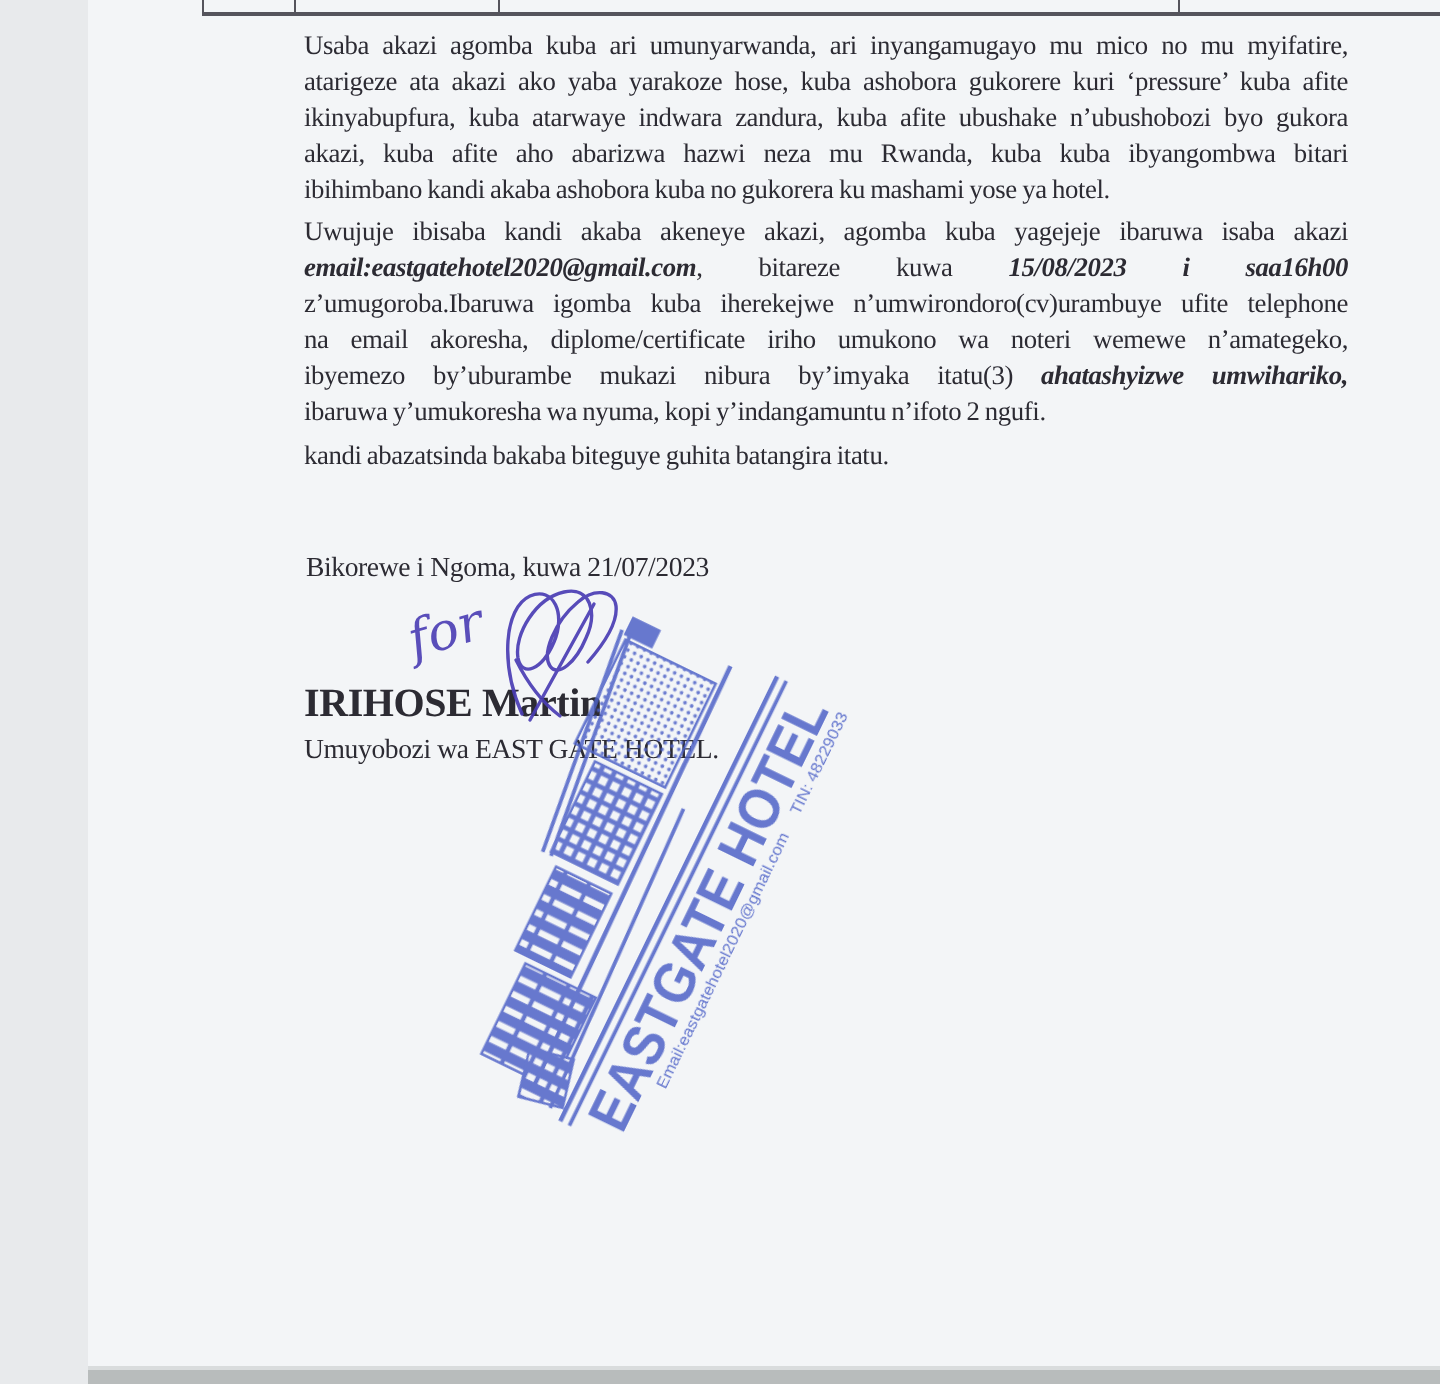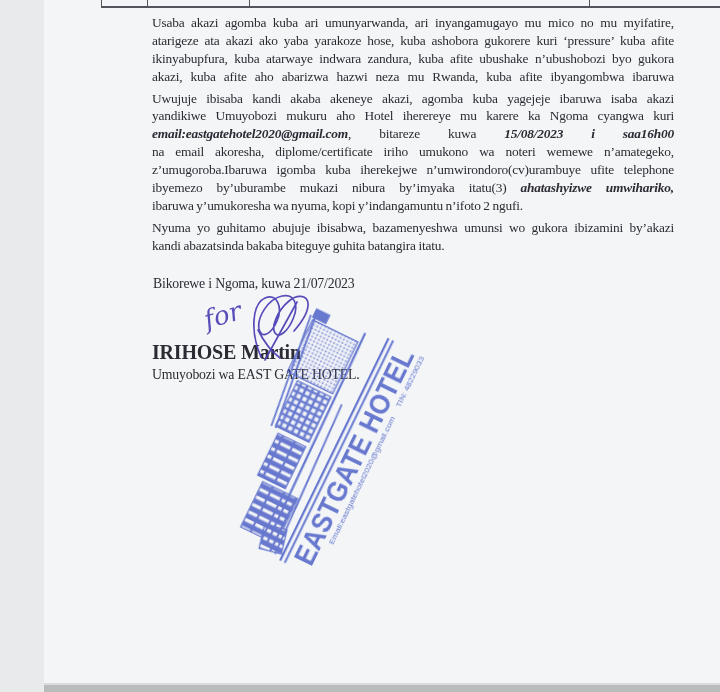--- a/index.html
+++ b/index.html
@@ -61,33 +61,32 @@
   <div class="tick" style="left:103px"></div>
   <div class="tick" style="left:205px"></div>
   <div class="tick" style="left:545px"></div>
   <div class="tick" style="left:702px"></div>
 
   <div class="doc">
     <div class="para">
         <div class="line j"><span>Usaba akazi agomba kuba ari umunyarwanda, ari inyangamugayo mu mico no mu myifatire,</span></div>
         <div class="line j"><span>atarigeze ata akazi ako yaba yarakoze hose, kuba ashobora gukorere kuri ‘pressure’ kuba afite</span></div>
         <div class="line j"><span>ikinyabupfura, kuba atarwaye indwara zandura, kuba afite ubushake n’ubushobozi byo gukora</span></div>
-        <div class="line j"><span>akazi, kuba afite aho abarizwa hazwi neza mu Rwanda, kuba afite ibyangombwa ibaruwa</span></div>
+        <div class="line j"><span>akazi, kuba afite aho abarizwa hazwi neza mu Rwanda, kuba kuba ibyangombwa bitari</span></div>
+        <div class="line"><span>ibihimbano kandi akaba ashobora kuba no  gukorera ku mashami yose ya hotel.</span></div>
       </div>
     <div class="para">
         <div class="line j"><span>Uwujuje ibisaba kandi akaba akeneye akazi, agomba kuba yagejeje ibaruwa isaba akazi</span></div>
-        <div class="line j"><span>yandikiwe Umuyobozi mukuru aho Hotel iherereye mu karere ka Ngoma cyangwa kuri</span></div>
         <div class="line j"><span class="bd">email:eastgatehotel2020@gmail.com</span><span>, bitareze kuwa </span><span class="bd">15/08/2023 i saa16h00</span></div>
+        <div class="line j"><span>z’umugoroba.Ibaruwa igomba kuba iherekejwe n’umwirondoro(cv)urambuye ufite telephone</span></div>
         <div class="line j"><span>na email akoresha, diplome/certificate iriho umukono wa noteri wemewe n’amategeko,</span></div>
-        <div class="line j"><span>z’umugoroba.Ibaruwa igomba kuba iherekejwe n’umwirondoro(cv)urambuye ufite telephone</span></div>
         <div class="line j"><span>ibyemezo by’uburambe mukazi nibura by’imyaka itatu(3) </span><span class="bd">ahatashyizwe umwihariko,</span></div>
         <div class="line"><span>ibaruwa y’umukoresha wa nyuma, kopi y’indangamuntu n’ifoto 2 ngufi.</span></div>
       </div>
     <div class="para">
-        <div class="line j"><span>Nyuma yo guhitamo abujuje ibisabwa, bazamenyeshwa umunsi wo gukora ibizamini by’akazi</span></div>
         <div class="line"><span>kandi abazatsinda bakaba biteguye guhita batangira itatu.</span></div>
       </div>
   </div>
 
   <div class="dateline">Bikorewe i Ngoma, kuwa 21/07/2023</div>
   <div class="signame">IRIHOSE Martin</div>
   <div class="sigtitle">Umuyobozi wa EAST GATE HOTEL.</div>
 
   <svg class="overlay" width="720" height="692" viewBox="0 0 720 692">
     <defs>

